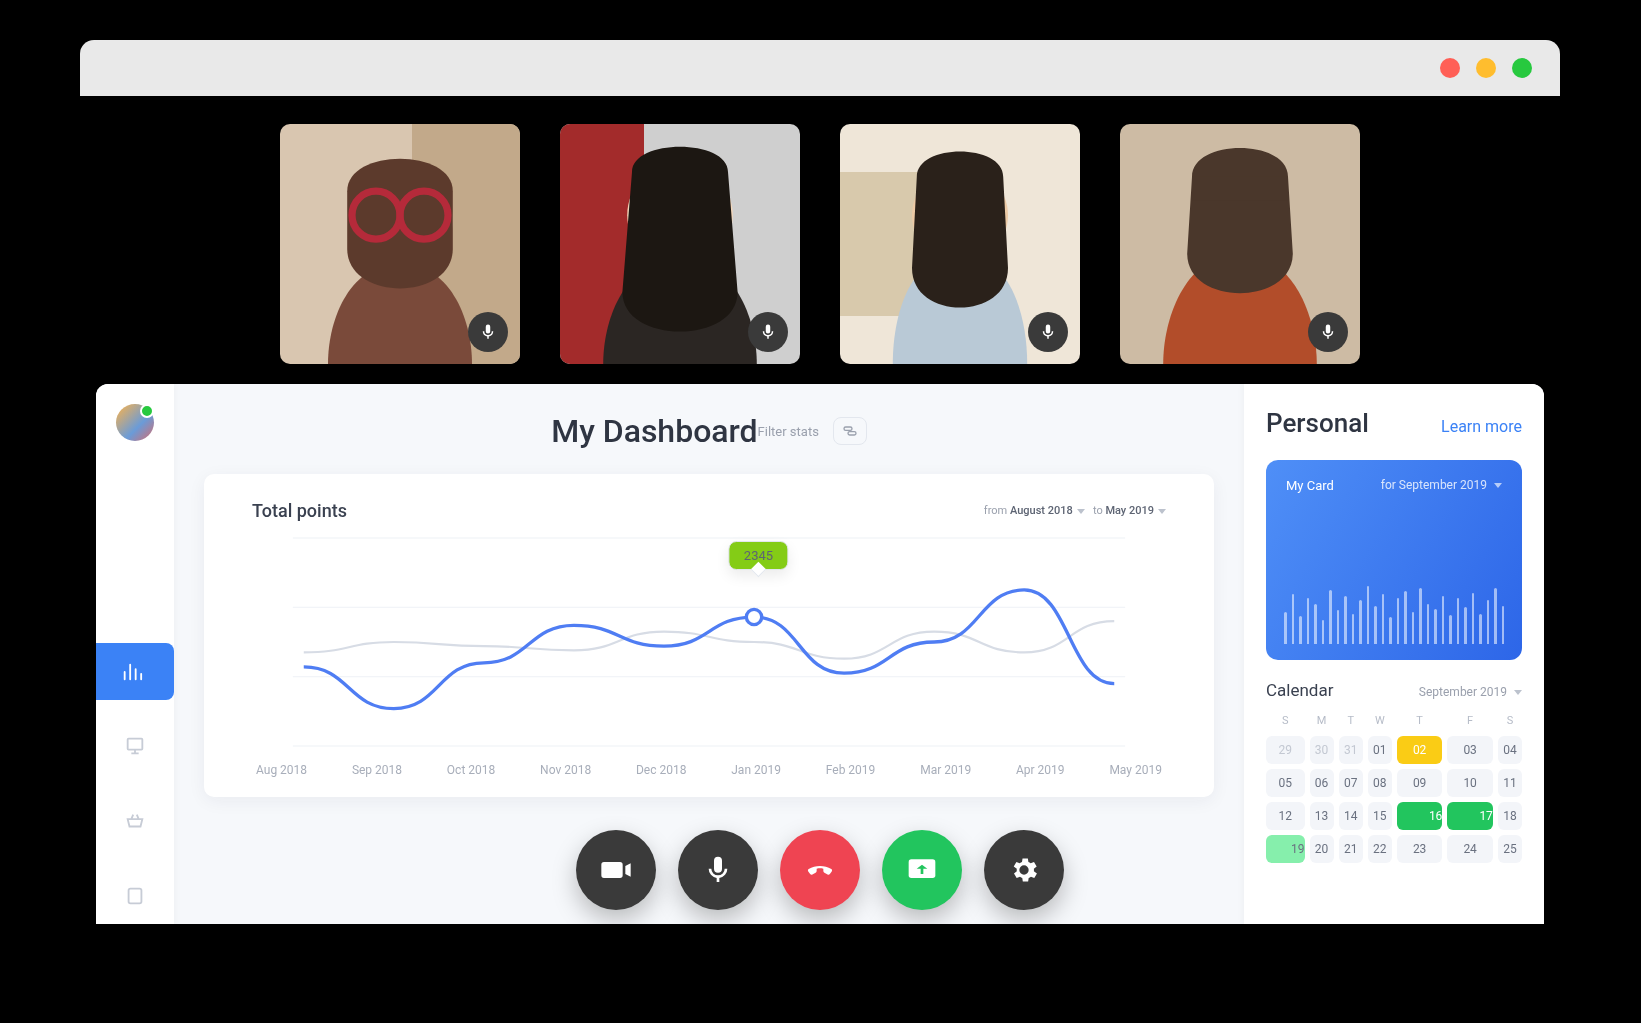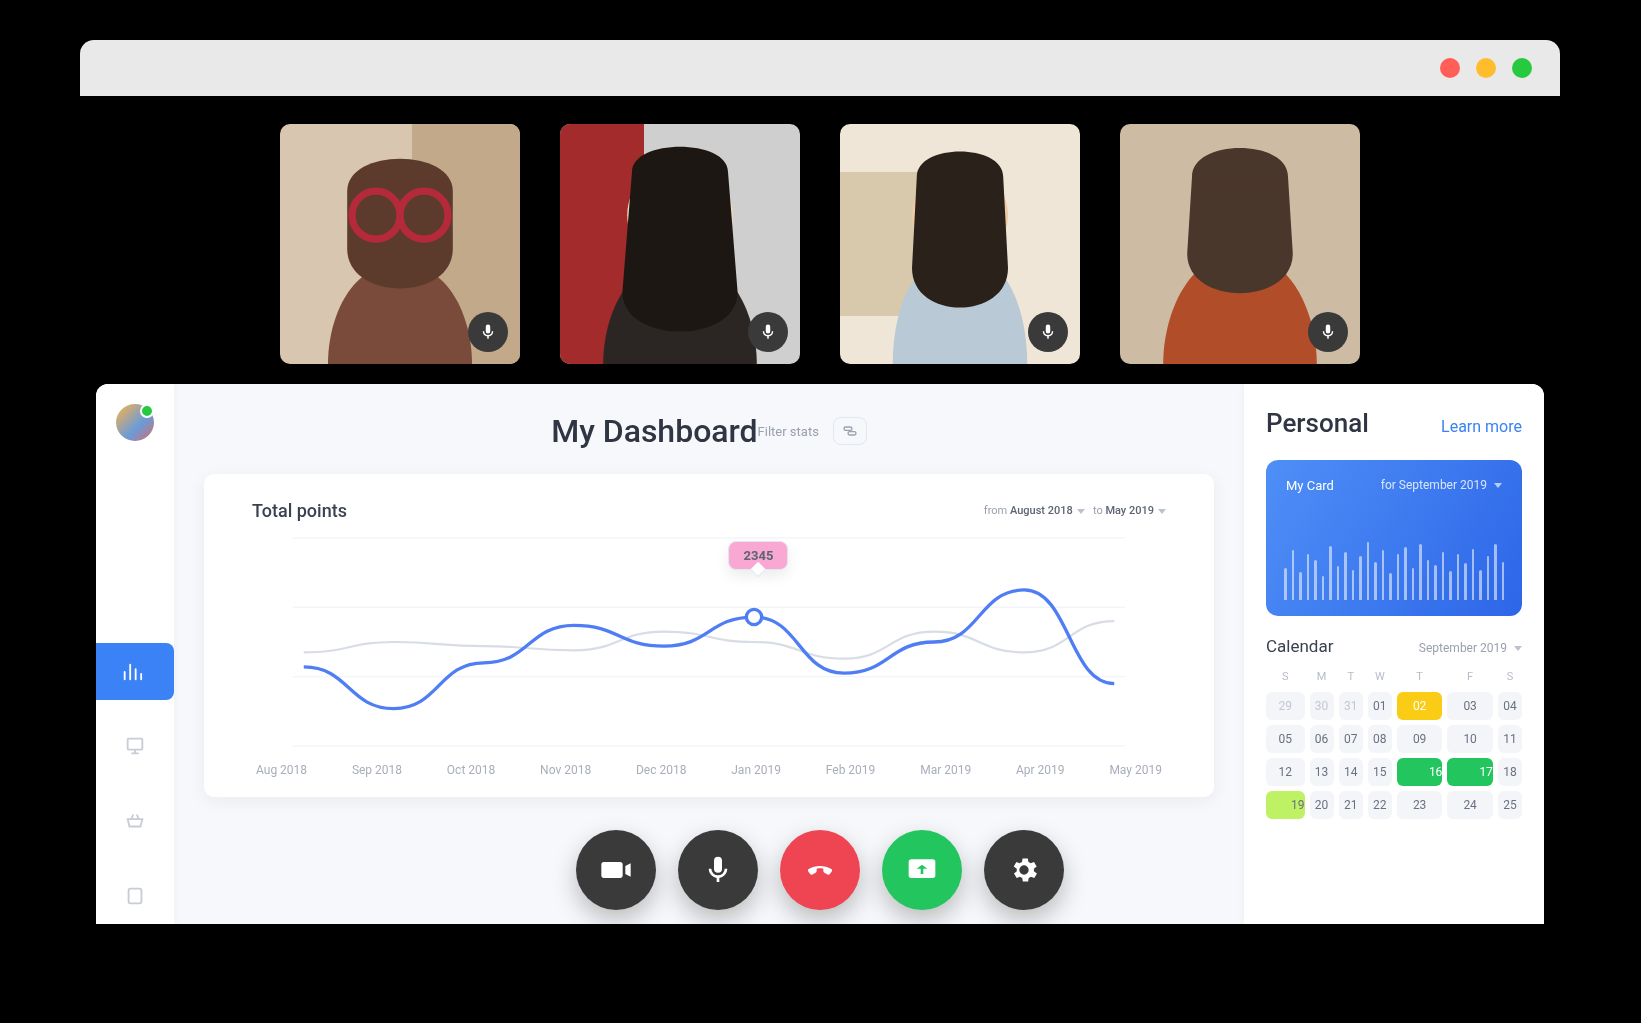--- a/index.html
+++ b/index.html
@@ -37,44 +37,44 @@
 
 .card { background:#fff; border-radius:10px; box-shadow: 0 4px 18px rgba(30,40,60,.06); }
 .chart-card { padding: 26px 48px 20px; position:relative; }
 .chart-head { display:flex; justify-content:space-between; align-items:center; margin-bottom: 6px; }
 .chart-title { font-size: 18px; color:#3a4150; font-weight:500; }
 .range { font-size: 11px; color:#9aa0ad; }
 .range b { color:#5d6473; font-weight:500; }
 .chev { display:inline-block; margin-left:4px; width:0; height:0; border-left:4px solid transparent; border-right:4px solid transparent; border-top:5px solid #bcc2cd; vertical-align:middle; }
 .chart-body { position:relative; height: 230px; }
 .chart-body svg { width:100%; height:100%; }
-.tooltip { position:absolute; left: 50%; top: 14px; transform:translateX(-50%); background:#f9a8d4; border:1px solid #e3e7ee; border-radius:8px; padding:6px 14px; font-size:13px; color:#5d6473; font-weight:700; box-shadow:0 6px 14px rgba(0,0,0,.08); }
+.tooltip { position:absolute; left: 50%; top: 14px; transform:translateX(-50%); background:#84cc16; border:1px solid #e3e7ee; border-radius:8px; padding:6px 14px; font-size:13px; color:#5d6473; font-weight:400; box-shadow:0 6px 14px rgba(0,0,0,.08); }
 .tooltip::after { content:""; position:absolute; left:50%; bottom:-6px; transform:translateX(-50%) rotate(45deg); width:10px; height:10px; background:#fff; border-right:1px solid #e3e7ee; border-bottom:1px solid #e3e7ee; }
 .xaxis { display:flex; justify-content:space-between; font-size:12px; color:#a8aeba; padding: 6px 4px 0; }
 
 .right-col { width: 300px; background:#fff; padding: 24px 22px 0; box-shadow: -2px 0 6px rgba(0,0,0,.03); }
 .right-head { display:flex; justify-content:space-between; align-items:baseline; margin-bottom: 22px; }
 .right-title { font-size: 26px; color:#2f3542; font-weight:500; }
 .learn-more { font-size:16px; color:#3b82f6; }
-.mycard { background: linear-gradient(120deg,#4f8ff7,#2d66e8); color:#fff; border-radius:12px; padding: 18px 20px 14px; height: 156px; position:relative; overflow:hidden; }
+.mycard { background: linear-gradient(120deg,#4f8ff7,#2d66e8); color:#fff; border-radius:12px; padding: 18px 20px 14px; height: 200px; position:relative; overflow:hidden; }
 .mycard-head { display:flex; justify-content:space-between; font-size:13px; margin-bottom: 20px; }
 .mycard-head .for { opacity:.8; font-size:12px; }
 .spark { position:absolute; left:18px; right:18px; bottom:16px; height:80px; display:flex; align-items:flex-end; gap:5px; }
 .spark div { flex:1; background: rgba(255,255,255,.55); border-radius:2px 2px 0 0; }
 
 .cal-head { display:flex; justify-content:space-between; align-items:baseline; margin-top:20px; margin-bottom:10px; }
 .cal-title { font-size:17px; color:#3a4150; }
 .cal-month { font-size:12px; color:#9aa0ad; }
 .cal-grid { display:grid; grid-template-columns: repeat(7,1fr); gap:5px; }
 .cal-dow { text-align:center; font-size:11px; color:#b6bcc8; padding:4px 0; }
 .cal-day { text-align:center; font-size:12px; color:#6a7180; background:#f3f5f9; border-radius:6px; height:28px; line-height:28px; }
 .cal-day.muted { color:#c3c8d2; }
 .cal-day.green { background:#22c55e; color:#fff;padding-left:32px; }
 .cal-day.yellow { background:#facc15; color:#fff; }
-.cal-day.purple { background:#bef264;padding-left:25px; }
+.cal-day.purple { background:#86efac;padding-left:25px; }
 
 .call-bar { position:absolute; left:50%; bottom: 14px; transform:translateX(-50%); display:flex; gap:22px; }
 .call-btn { width:80px; height:80px; border-radius:50%; display:flex; align-items:center; justify-content:center; box-shadow: 0 10px 24px rgba(0,0,0,.25); }
 .call-btn svg { width:32px; height:32px; fill:#fff; }
 .dark { background:#3a3a3a; }
 .red { background:#ef4452; }
 .green-btn { background:#22c55e; }
 </style>
 </head>
 <body>

